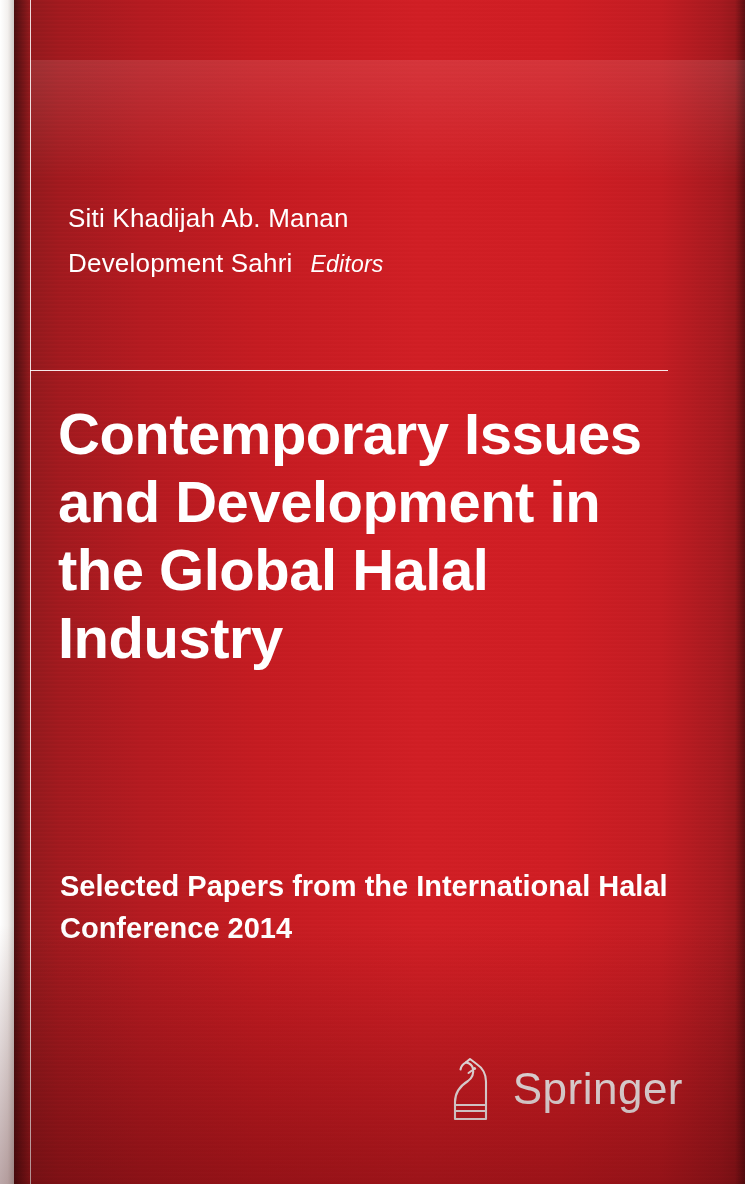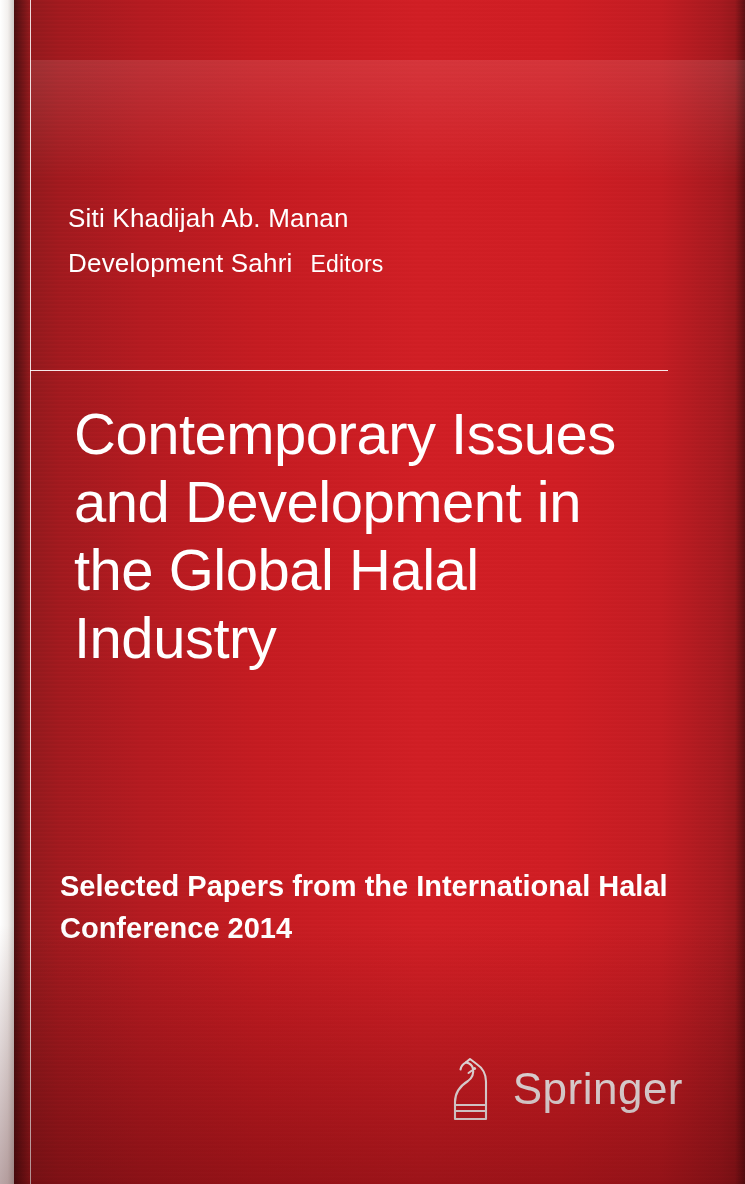--- a/index.html
+++ b/index.html
@@ -100,33 +100,34 @@
     color: #ffffff;
   }
   .editor-line {
     font-size: 26px;
     line-height: 45px;
     font-weight: 400;
     letter-spacing: 0.2px;
     white-space: nowrap;
   }
   .editors-label {
+    font-style: italic;
     font-size: 23px;
     margin-left: 18px;
   }
 
   .title {
     position: absolute;
-    left: 74px;
+    left: 58px;
     top: 400px;
     width: 600px;
     color: #ffffff;
     font-size: 58px;
     line-height: 68px;
-    font-weight: 400;
+    font-weight: 700;
     letter-spacing: -0.5px;
   }
 
   .subtitle {
     position: absolute;
     left: 60px;
     top: 865px;
     width: 620px;
     color: #ffffff;
     font-size: 29px;

